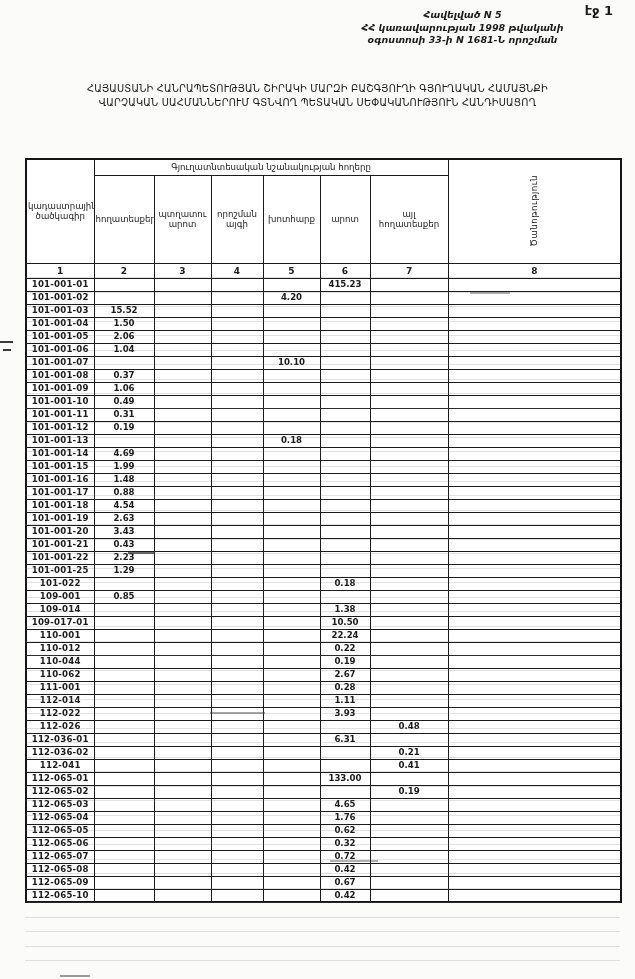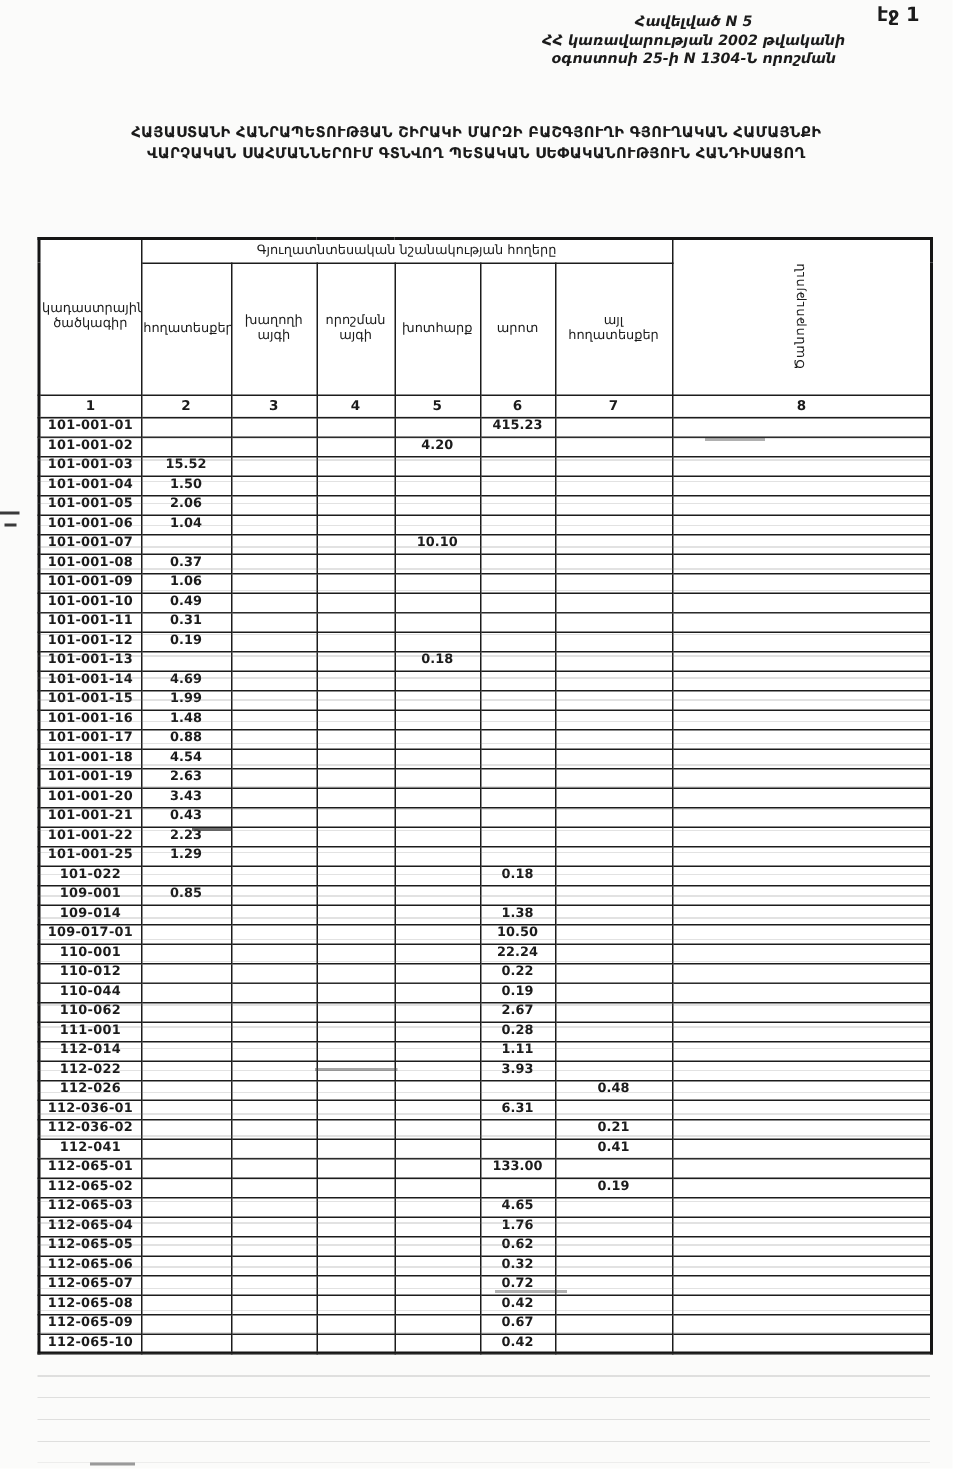--- a/index.html
+++ b/index.html
@@ -21,21 +21,21 @@
   .appendix {
     position: absolute; top: 9px; left: 290px; width: 345px;
     text-align: center; font-size: 9.5px; font-weight: 700; line-height: 12.5px; font-style: italic;
   }
   .doc-title {
     position: absolute; top: 63px; left: 0; width: 100%;
     text-align: center; font-size: 11px; font-weight: 700; letter-spacing: 5px;
   }
   .doc-subtitle {
     position: absolute; top: 82px; left: 8px; width: 619px;
-    text-align: center; font-size: 9.8px; font-weight: 700; line-height: 14px;
+    text-align: center; font-size: 9.8px; font-weight: 400; line-height: 14px;
     letter-spacing: 0.2px;
   }
 
   table.doc-table {
     position: absolute; top: 158px; left: 25px; width: 595px;
     border-collapse: collapse; table-layout: fixed;
     background: #fff;
   }
   .doc-table th, .doc-table td {
     border: 1.5px solid #1c1c1c;
@@ -83,22 +83,22 @@
 </style>
 </head>
 <body>
 
 <div class="page">
 
   <div class="page-number">էջ 1</div>
 
   <div class="appendix">
     <div>Հավելված N 5</div>
-    <div>ՀՀ կառավարության 2002 թվականի</div>
-    <div>օգոստոսի 25-ի N 1304-Ն որոշման</div>
+    <div>ՀՀ կառավարության 1998 թվականի</div>
+    <div>օգոստոսի 33-ի N 1681-Ն որոշման</div>
   </div>
 
 
   <div class="doc-subtitle">
     <div>ՀԱՅԱՍՏԱՆԻ ՀԱՆՐԱՊԵՏՈՒԹՅԱՆ ՇԻՐԱԿԻ ՄԱՐԶԻ ԲԱՇԳՅՈՒՂԻ ԳՅՈՒՂԱԿԱՆ ՀԱՄԱՅՆՔԻ</div>
     <div>ՎԱՐՉԱԿԱՆ ՍԱՀՄԱՆՆԵՐՈՒՄ ԳՏՆՎՈՂ ՊԵՏԱԿԱՆ ՍԵՓԱԿԱՆՈՒԹՅՈՒՆ ՀԱՆԴԻՍԱՑՈՂ</div>
   </div>
 
   <table class="doc-table">
     <colgroup>
@@ -114,21 +114,21 @@
     <thead>
       <tr class="group-row">
         <th class="corner" rowspan="2">կադաստրային ծածկագիր</th>
         <th colspan="6">Գյուղատնտեսական նշանակության հողերը</th>
         <th rowspan="2">
           <div class="vtext">Ծանոթություն</div>
         </th>
       </tr>
       <tr class="sub-row">
         <th>հողատեսքեր</th>
-        <th>խաղողի այգի</th>
+        <th>պտղատու արոտ</th>
         <th>որոշման այգի</th>
         <th>խոտհարք</th>
         <th>արոտ</th>
         <th>այլ հողատեսքեր</th>
       </tr>
       <tr class="num-row">
         <td>1</td>
         <td>2</td>
         <td>3</td>
         <td>4</td>

